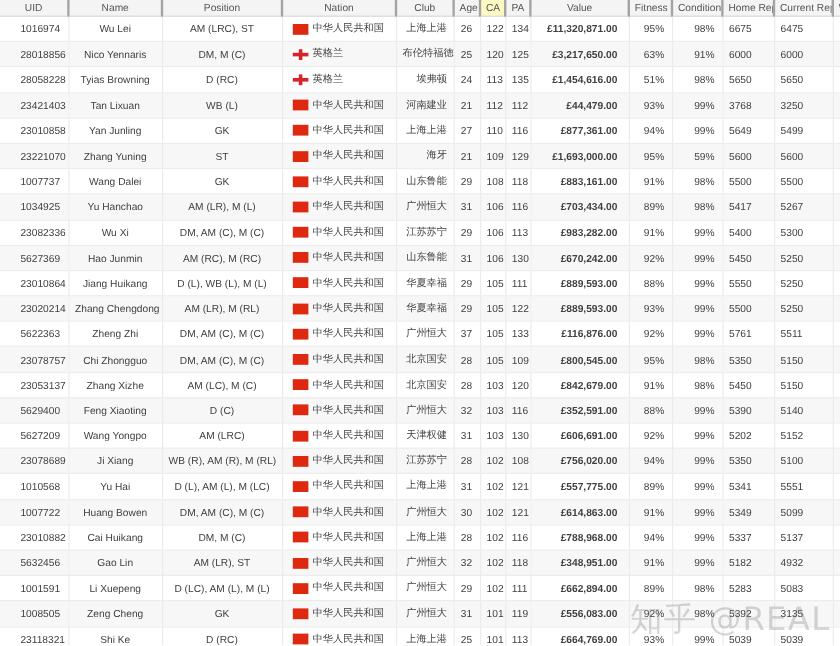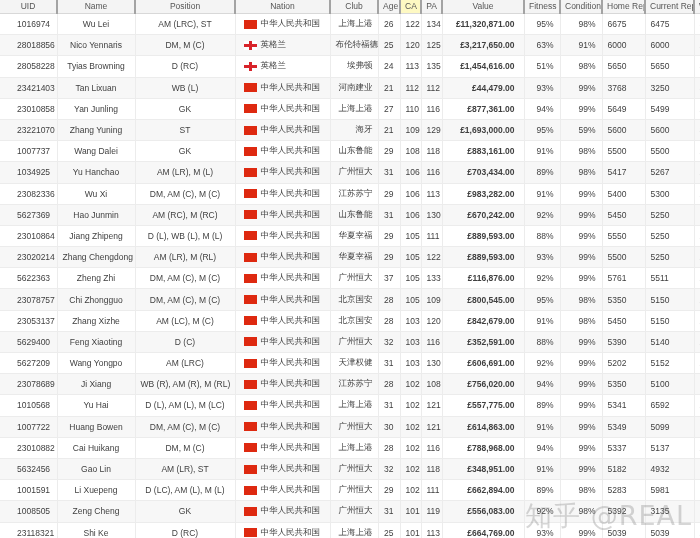--- a/index.html
+++ b/index.html
@@ -366,21 +366,21 @@
         <td class="cell-num">130</td>
         <td class="cell-value">£670,242.00</td>
         <td class="cell-num">92%</td>
         <td class="cell-num">99%</td>
         <td class="cell-rep">5450</td>
         <td class="cell-rep">5250</td>
         <td class="cell-rep">1750</td>
       </tr>
       <tr>
         <td class="cell-uid">23010864</td>
-        <td class="cell-name">Jiang Zhipeng</td>
+        <td class="cell-name">Jiang Huikang</td>
         <td class="cell-position">D (L), WB (L), M (L)</td>
         <td class="cell-nation">
           <span class="nation-wrap">
             <span class="flag flag-cn"></span>
             <span class="nation-label">中华人民共和国</span>
           </span>
         </td>
         <td class="cell-club">华夏幸福</td>
         <td class="cell-num">29</td>
         <td class="cell-num">105</td>
@@ -550,21 +550,21 @@
           </span>
         </td>
         <td class="cell-club">上海上港</td>
         <td class="cell-num">31</td>
         <td class="cell-num">102</td>
         <td class="cell-num">121</td>
         <td class="cell-value">£557,775.00</td>
         <td class="cell-num">89%</td>
         <td class="cell-num">99%</td>
         <td class="cell-rep">5341</td>
-        <td class="cell-rep">6592</td>
+        <td class="cell-rep">5551</td>
         <td class="cell-rep">2020</td>
       </tr>
       <tr>
         <td class="cell-uid">1007722</td>
         <td class="cell-name">Huang Bowen</td>
         <td class="cell-position">DM, AM (C), M (C)</td>
         <td class="cell-nation">
           <span class="nation-wrap">
             <span class="flag flag-cn"></span>
             <span class="nation-label">中华人民共和国</span>
@@ -634,21 +634,21 @@
           </span>
         </td>
         <td class="cell-club">广州恒大</td>
         <td class="cell-num">29</td>
         <td class="cell-num">102</td>
         <td class="cell-num">111</td>
         <td class="cell-value">£662,894.00</td>
         <td class="cell-num">89%</td>
         <td class="cell-num">98%</td>
         <td class="cell-rep">5283</td>
-        <td class="cell-rep">5981</td>
+        <td class="cell-rep">5083</td>
         <td class="cell-rep">1758</td>
       </tr>
       <tr>
         <td class="cell-uid">1008505</td>
         <td class="cell-name">Zeng Cheng</td>
         <td class="cell-position">GK</td>
         <td class="cell-nation">
           <span class="nation-wrap">
             <span class="flag flag-cn"></span>
             <span class="nation-label">中华人民共和国</span>

